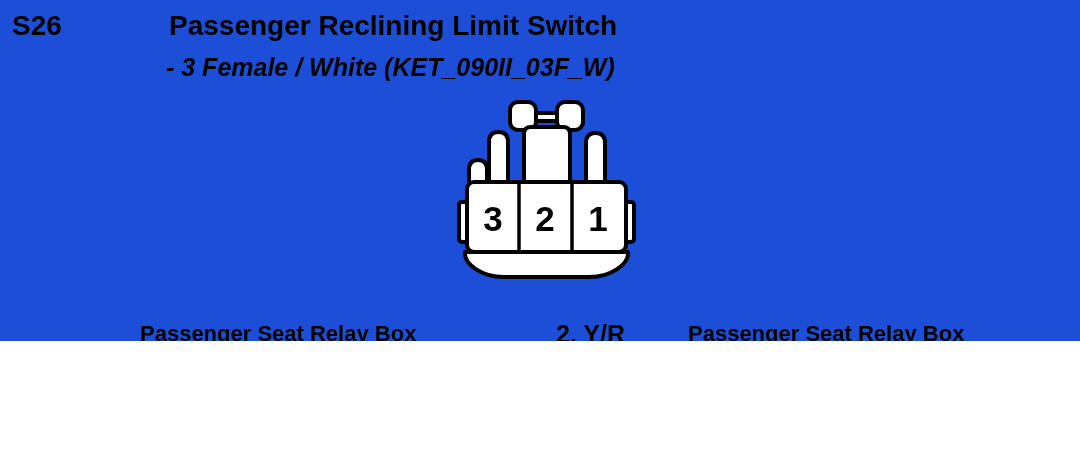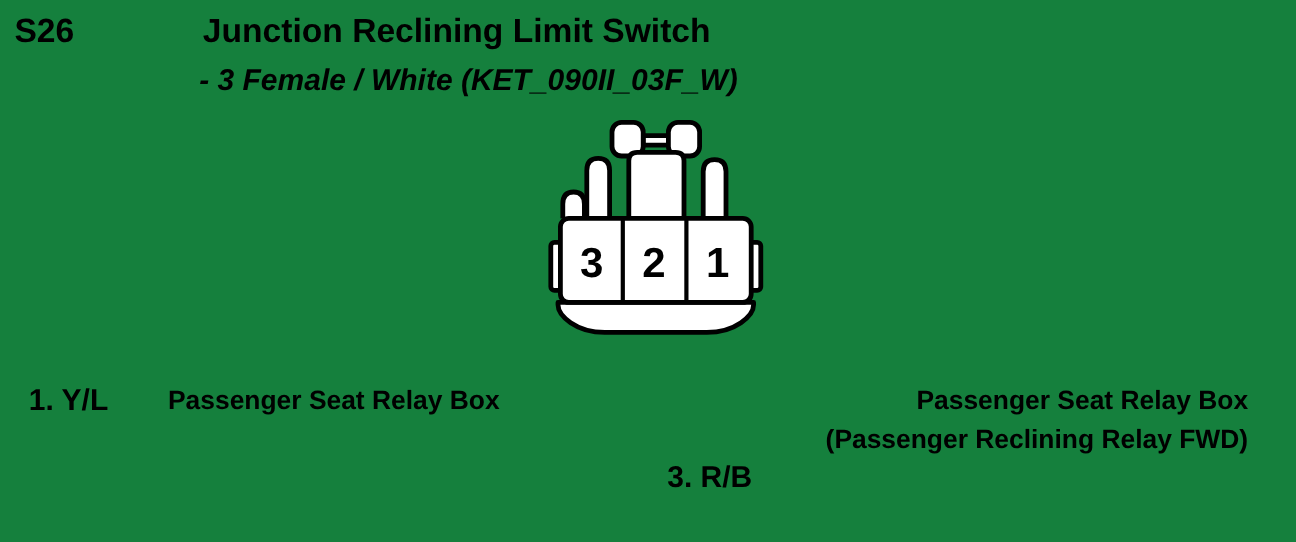--- a/index.html
+++ b/index.html
@@ -5,22 +5,22 @@
   html, body { margin: 0; padding: 0; }
   body {
     width: 1080px; height: 452px;
     background: #ffffff;
     font-family: "Liberation Sans", sans-serif;
     color: #000000;
     position: relative;
   }
   .page {
     position: absolute; left: 0; top: 0;
-    width: 1080px; height: 452px;
-    background: #15803d; overflow: hidden; text-align: right;
+    width: 1080px; height: 341px;
+    background: #1d4ed8; overflow: hidden;
   }
   .abs { position: absolute; white-space: nowrap; }
   .connector-id {
     left: 12px; top: 10px;
     font-size: 28px; font-weight: 700;
   }
   .title {
     left: 169px; top: 10px;
     font-size: 28px; font-weight: 700;
   }
@@ -46,21 +46,21 @@
     font-size: 35px; font-weight: 700;
     fill: #000000;
   }
 </style>
 </head>
 <body>
 
 <div class="page">
 
   <div class="abs connector-id">S26</div>
-  <div class="abs title">Junction Reclining Limit Switch</div>
+  <div class="abs title">Passenger Reclining Limit Switch</div>
   <div class="abs subtitle">- 3 Female / White (KET_090II_03F_W)</div>
 
   <svg class="diagram-svg" width="195" height="190" viewBox="0 0 195 190">
     <g fill="#ffffff" stroke="#000000" stroke-width="4" stroke-linejoin="round">
 
       <rect x="86" y="18" width="22" height="8"></rect>
       <rect x="60" y="7" width="26" height="28" rx="8"></rect>
       <rect x="107" y="7" width="26" height="28" rx="8"></rect>
 
       <path d="M74 87 V39 Q74 32 81 32 H113 Q120 32 120 39 V87"></path>
@@ -78,25 +78,25 @@
       <rect x="17" y="87" width="159" height="70" rx="7"></rect>
 
       <line x1="69" y1="87" x2="69" y2="157" stroke-width="3.5"></line>
       <line x1="122" y1="87" x2="122" y2="157" stroke-width="3.5"></line>
     </g>
     <text class="cavity-num" x="43" y="136" text-anchor="middle">3</text>
     <text class="cavity-num" x="95" y="136" text-anchor="middle">2</text>
     <text class="cavity-num" x="148" y="136" text-anchor="middle">1</text>
   </svg>
 
-  <div class="abs pin-label pin1-label">1. Y/L</div>
   <div class="abs pin-dest pin1-dest">
     <div>Passenger Seat Relay Box</div>
   </div>
 
+  <div class="abs pin-label pin2-label">2. Y/R</div>
   <div class="abs pin-dest pin2-dest">
     <div>Passenger Seat Relay Box</div>
     <div>(Passenger Reclining Relay FWD)</div>
   </div>
 
   <div class="abs pin-label pin3-label">3. R/B</div>
   <div class="abs pin-dest pin3-dest">
   </div>
 
 </div>

